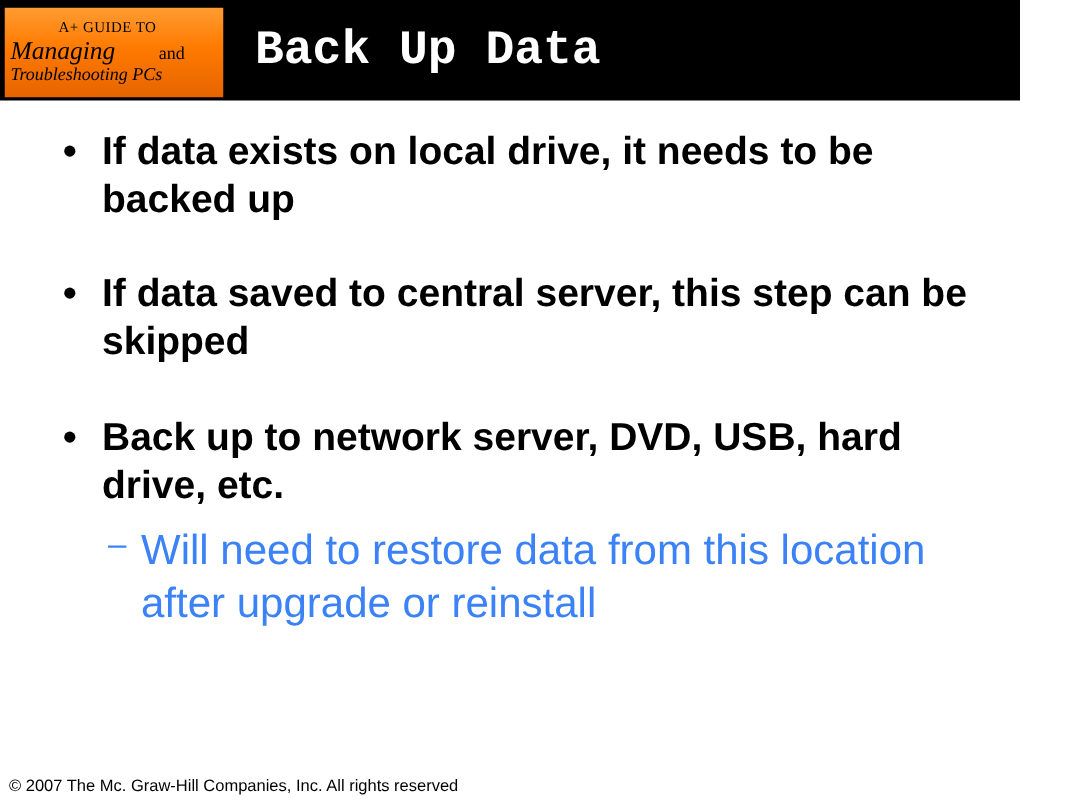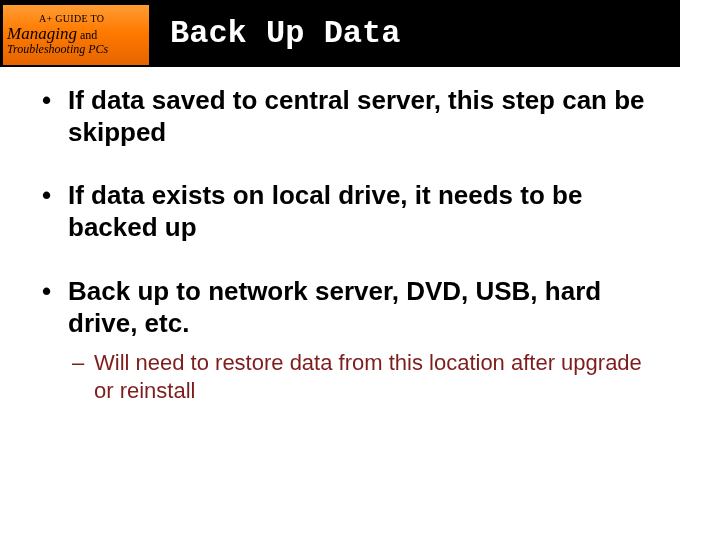--- a/index.html
+++ b/index.html
@@ -54,20 +54,21 @@
     font-size: 17px;
     font-style: italic;
   }
   .logo .line-bot {
     font-size: 12px;
     font-style: italic;
   }
   .logo .and {
     font-size: 12px;
     font-style: normal;
+    padding-left: 26px;
   }
   .title {
     color: #fff;
     font-weight: bold;
     font-size: 32px;
     margin-left: 20px;
     font-family: Liberation Mono, monospace;
   }
   .content {
     padding: 18px 30px 0 30px;
@@ -94,24 +95,24 @@
     font-size: 26px;
   }
   ul.sub {
     list-style: none;
     margin: 10px 0 0 0;
     padding: 0;
   }
   ul.sub > li {
     position: relative;
     padding-left: 26px;
-    font-size: 22px;
+    font-size: 28px;
     font-weight: normal;
     line-height: 1.25;
-    color: #7f1d1d;
+    color: #3b82f6;
   }
   ul.sub > li::before {
     content: "–";
     position: absolute;
     left: 4px;
     top: 0;
     font-size: 22px;
   }
   .footer {
     position: absolute;
@@ -132,30 +133,31 @@
       <div class="line-top">A+ GUIDE TO</div>
       <div class="line-mid"><span>Managing</span><span class="and"> and</span></div>
       <div class="line-bot">Troubleshooting PCs</div>
     </div>
     <div class="title">Back Up Data</div>
   </div>
 
   <div class="content">
     <ul class="bullets">
       <li>
-        <span>If data saved to central server, this step can be skipped</span>
+        <span>If data exists on local drive, it needs to be backed up</span>
       </li>
       <li>
-        <span>If data exists on local drive, it needs to be backed up</span>
+        <span>If data saved to central server, this step can be skipped</span>
       </li>
       <li>
         <span>Back up to network server, DVD, USB, hard drive, etc.</span>
         <ul class="sub">
           <li>
             <span>Will need to restore data from this location after upgrade or reinstall</span>
           </li>
         </ul>
       </li>
     </ul>
   </div>
 
+  <div class="footer">© 2007 The Mc. Graw-Hill Companies, Inc. All rights reserved</div>
 
 </div>
 
 </body></html>

